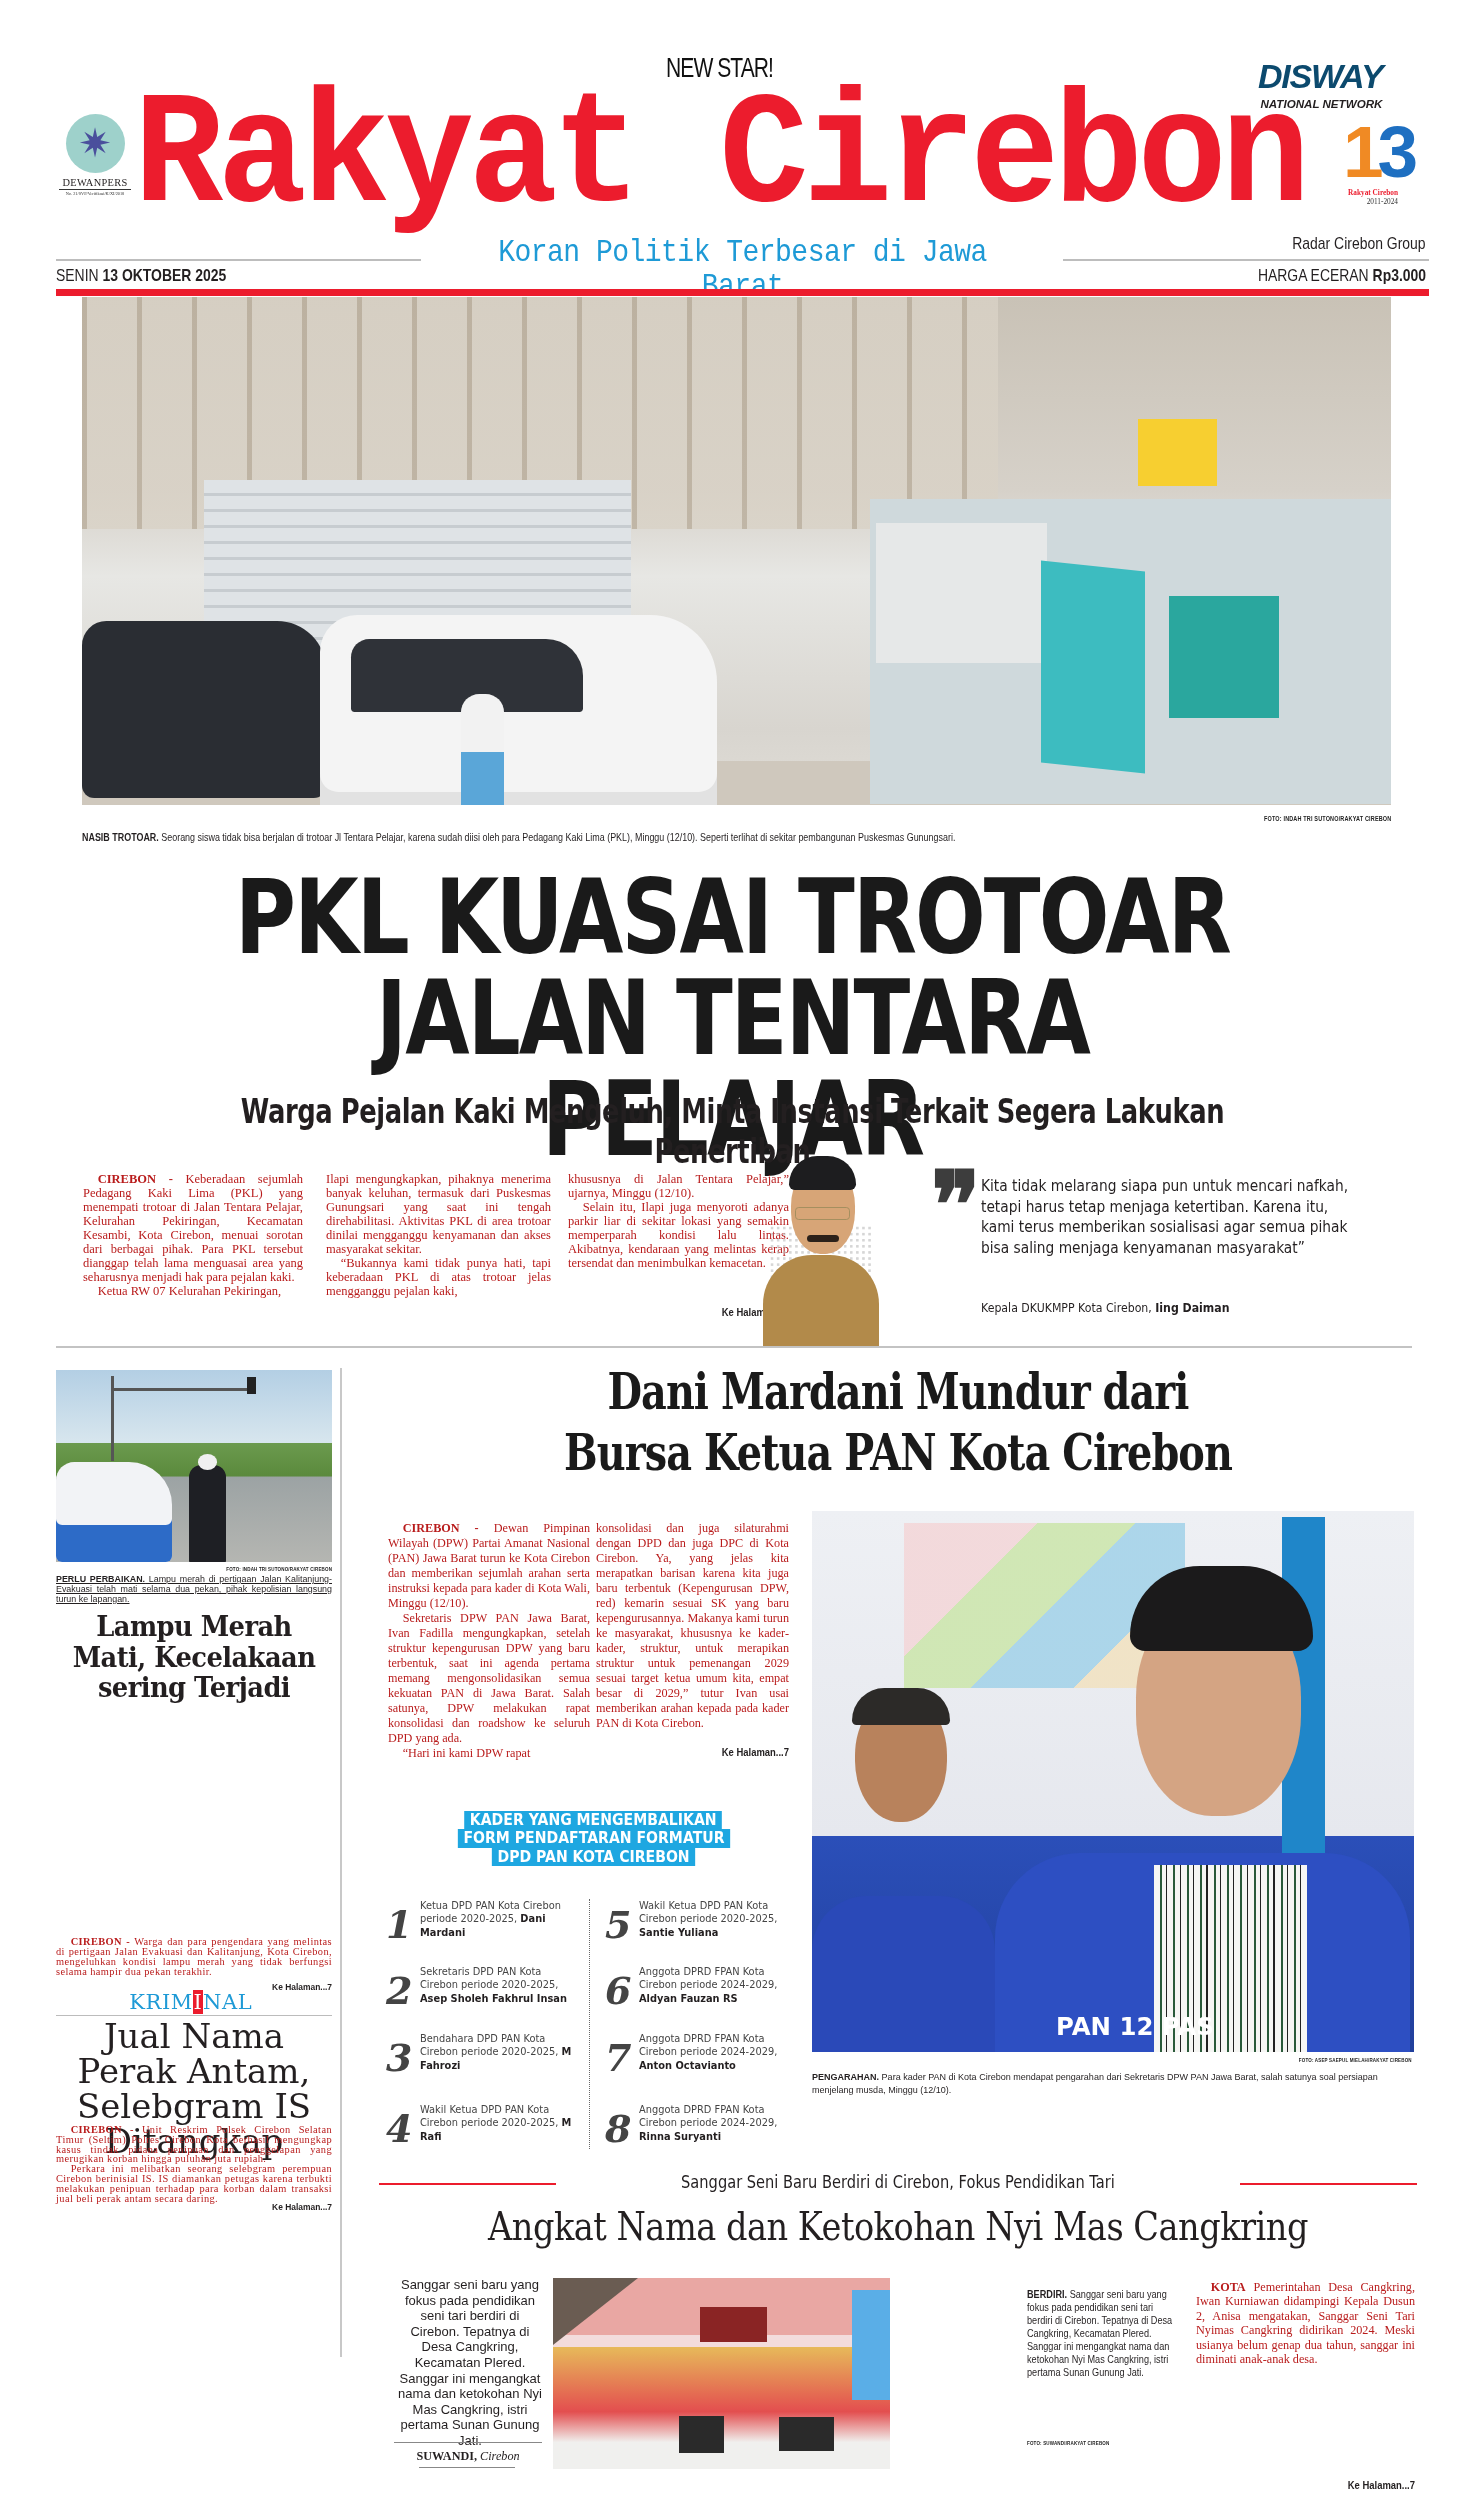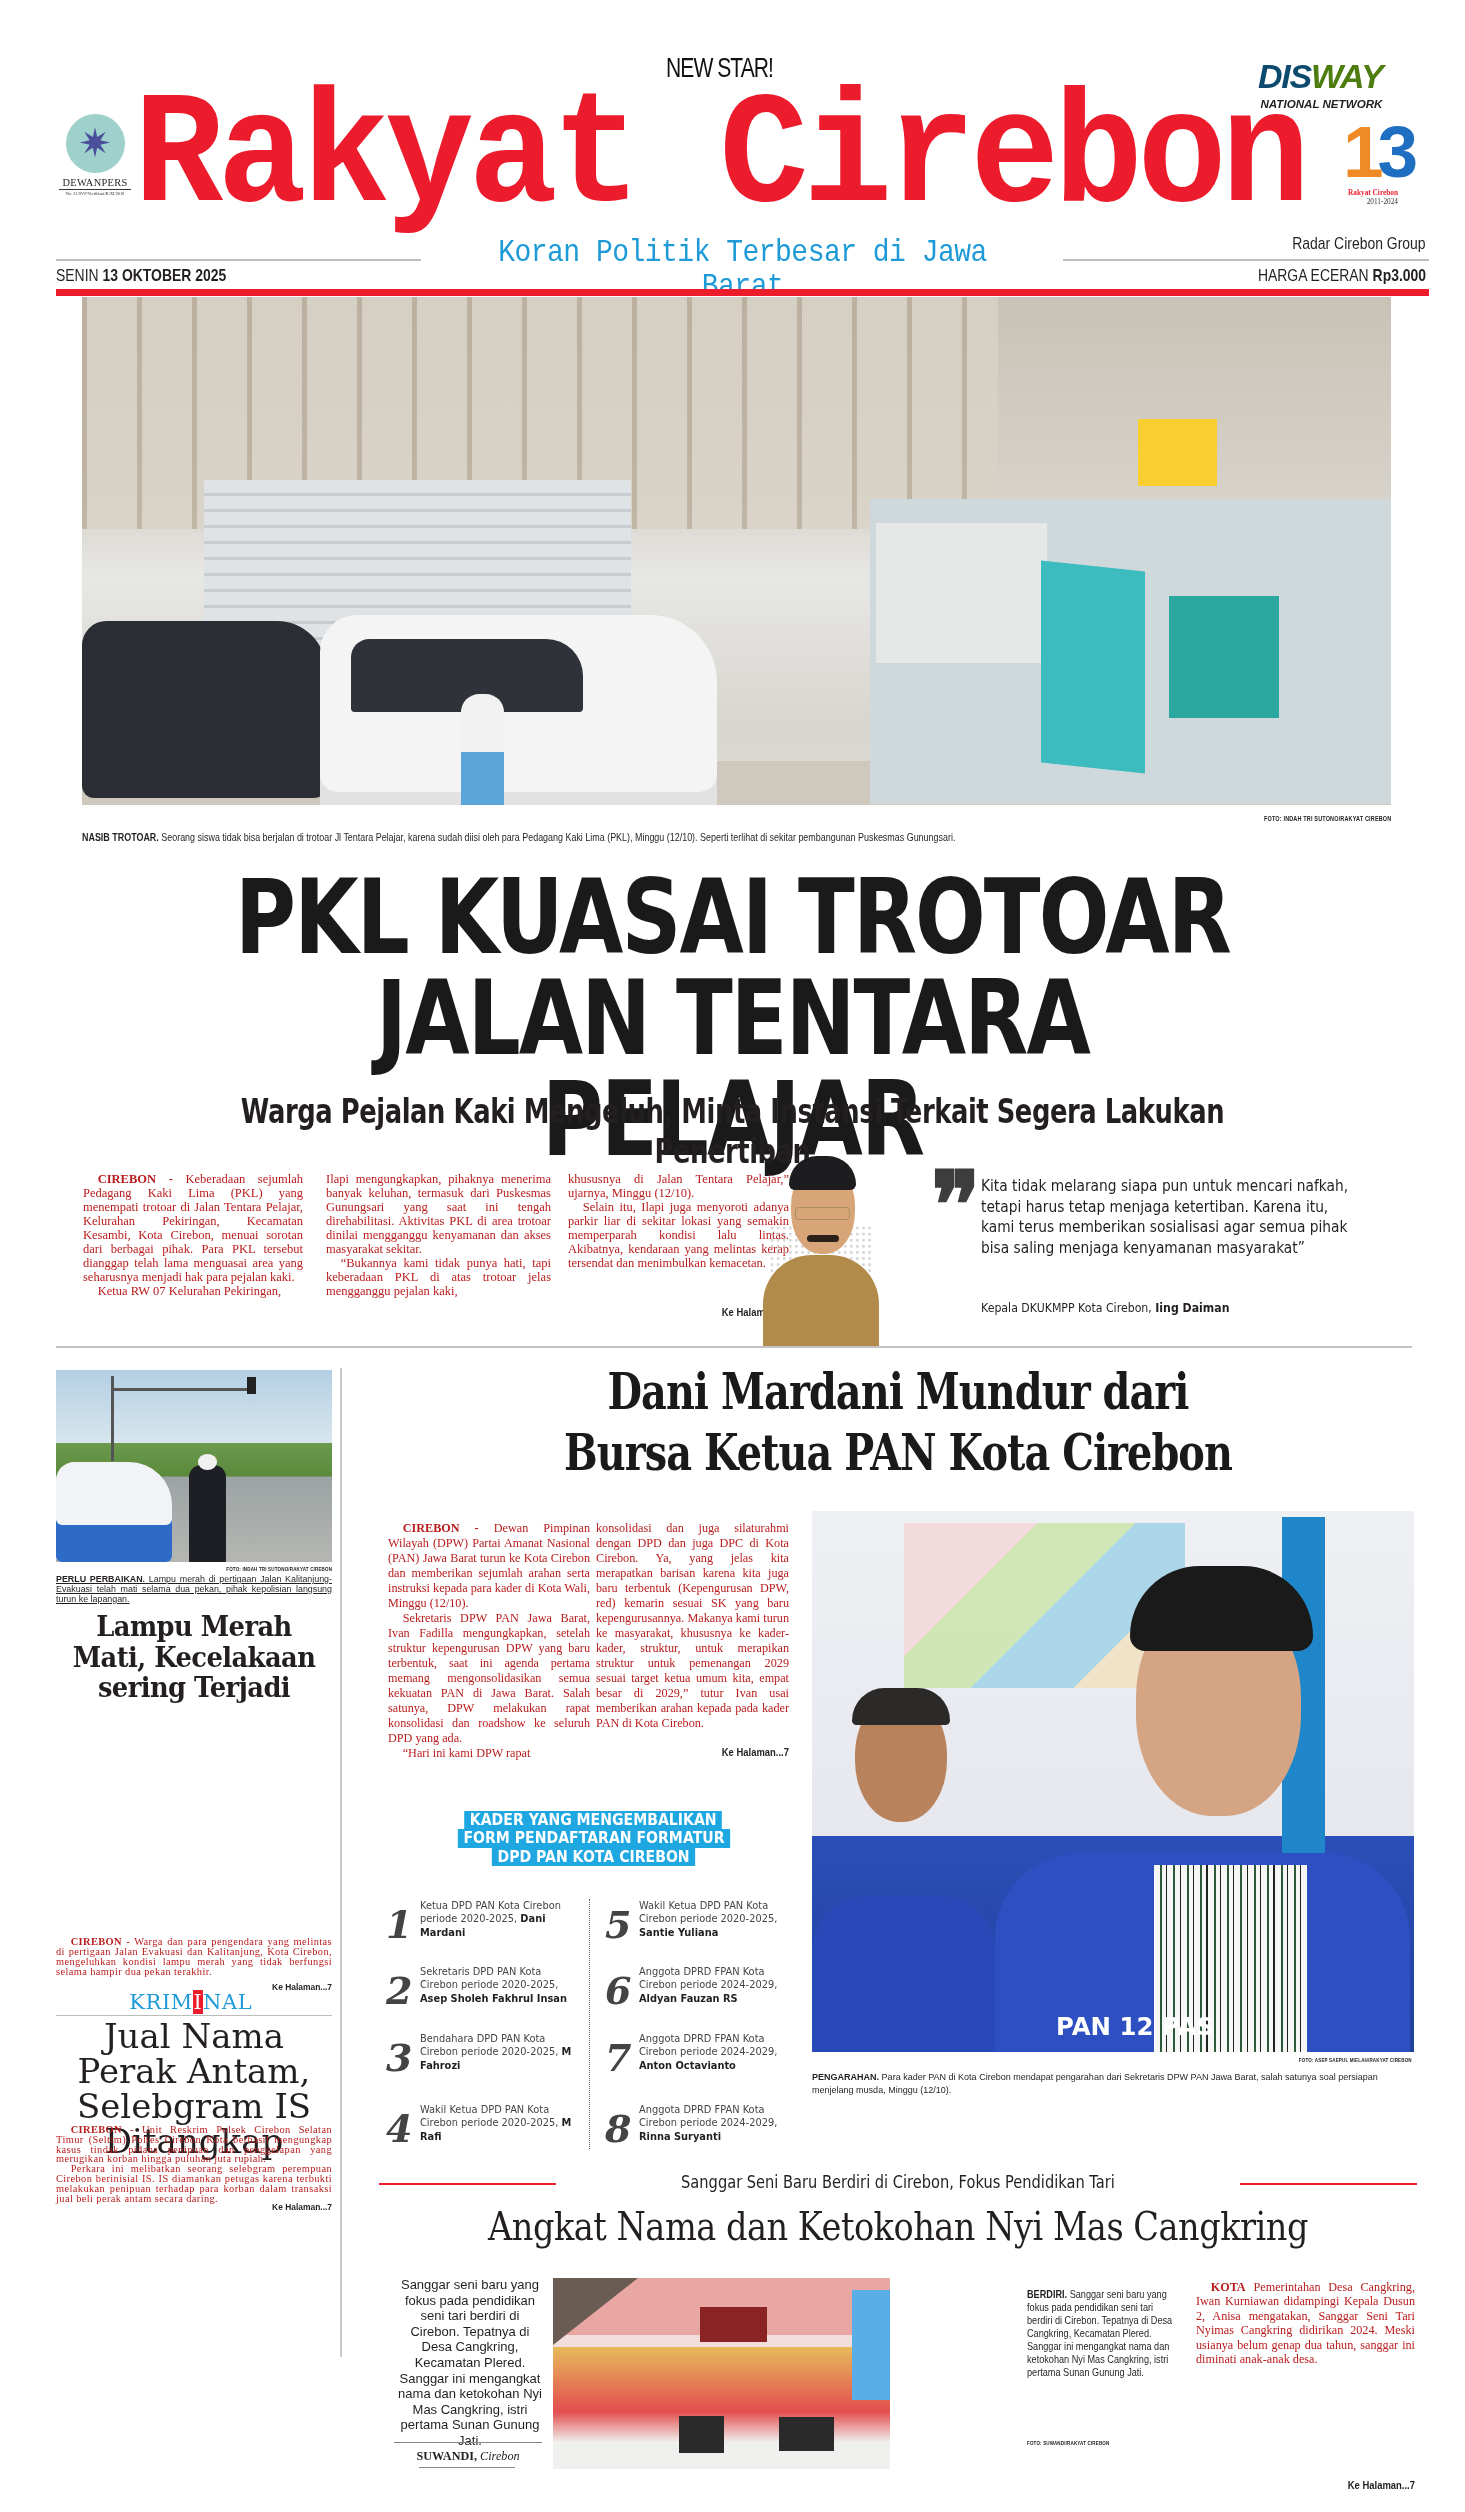--- a/index.html
+++ b/index.html
@@ -10,21 +10,21 @@
   
   .new-star { left: 666px; top: 53px; font-family: "Liberation Sans", sans-serif; font-size: 27px; letter-spacing: -1.2px; transform: scaleX(0.78); transform-origin: left; color: #111; }
   .brand { left: 134px; top: 78px; font-family: "Liberation Mono", monospace; font-weight: 700; font-size: 160px; line-height: 1; color: #ec1c2d; letter-spacing: -6.1px; transform: scaleX(0.93); transform-origin: left; }
   .dewan { left: 59px; top: 114px; width: 72px; text-align: center; }
   .dewan .circle { width: 59px; height: 59px; border-radius: 50%; background: #9ed1cb; margin: 0 auto; position: relative; }
   .dewan .circle::after { content: "✷"; position: absolute; left: 0; right: 0; top: 6.1px; text-align: center; font-size: 40px; color: #4a4f9c; }
   .dewan .name { font-family: "Liberation Serif", serif; font-size: 10.4px; margin-top: 3.7px; letter-spacing: 0.3px; }
   .dewan .sub { font-size: 4.3px; color: #333; margin-top: 1.2px; border-top: 0.6px solid #333; padding-top: 1.2px; }
   .disway { left: 1258px; top: 59px; text-align: right; }
   .disway .d1 { font-family: "Liberation Sans", sans-serif; font-weight: 700; font-style: italic; font-size: 34px; letter-spacing: -1.2px; line-height: 1; }
-  .disway .d1 .k { color: #0c4a6e; } .disway .d1 .r { color: #4d7c0f; }
+  .disway .d1 .k { color: #0c4a6e; } .disway .d1 .r { color: #0c4a6e; }
   .disway .d2 { font-family: "Liberation Sans", sans-serif; font-weight: 700; font-style: italic; font-size: 11.6px; margin-top: 3.7px; }
   .anniv { left: 1343px; top: 115px; width: 55px; text-align: right; }
   .anniv .num { font-family: "Liberation Sans", sans-serif; font-weight: 700; font-size: 73px; line-height: 1; color: #1e6fc1; letter-spacing: -6.1px; }
   .anniv .num span { color: #f08a24; }
   .anniv .t1 { font-size: 7.3px; color: #ec1c2d; font-weight: 700; }
   .anniv .t2 { font-size: 7.3px; color: #333; }
   .radar { right: 40px; top: 234px; font-family: "Liberation Sans", sans-serif; font-size: 17px; transform: scaleX(0.82); transform-origin: right; }
   .rule-l { left: 56px; top: 259px; width: 365px; height: 1.8px; background: #bdbdbd; }
   .rule-r { left: 1063px; top: 259px; width: 366px; height: 1.8px; background: #bdbdbd; }
   .tagline { left: 434px; top: 236px; width: 617px; text-align: center; font-family: "Liberation Mono", monospace; font-size: 30.5px; color: #1e9ad6; letter-spacing: -0.6px; transform: scaleX(0.92); }

